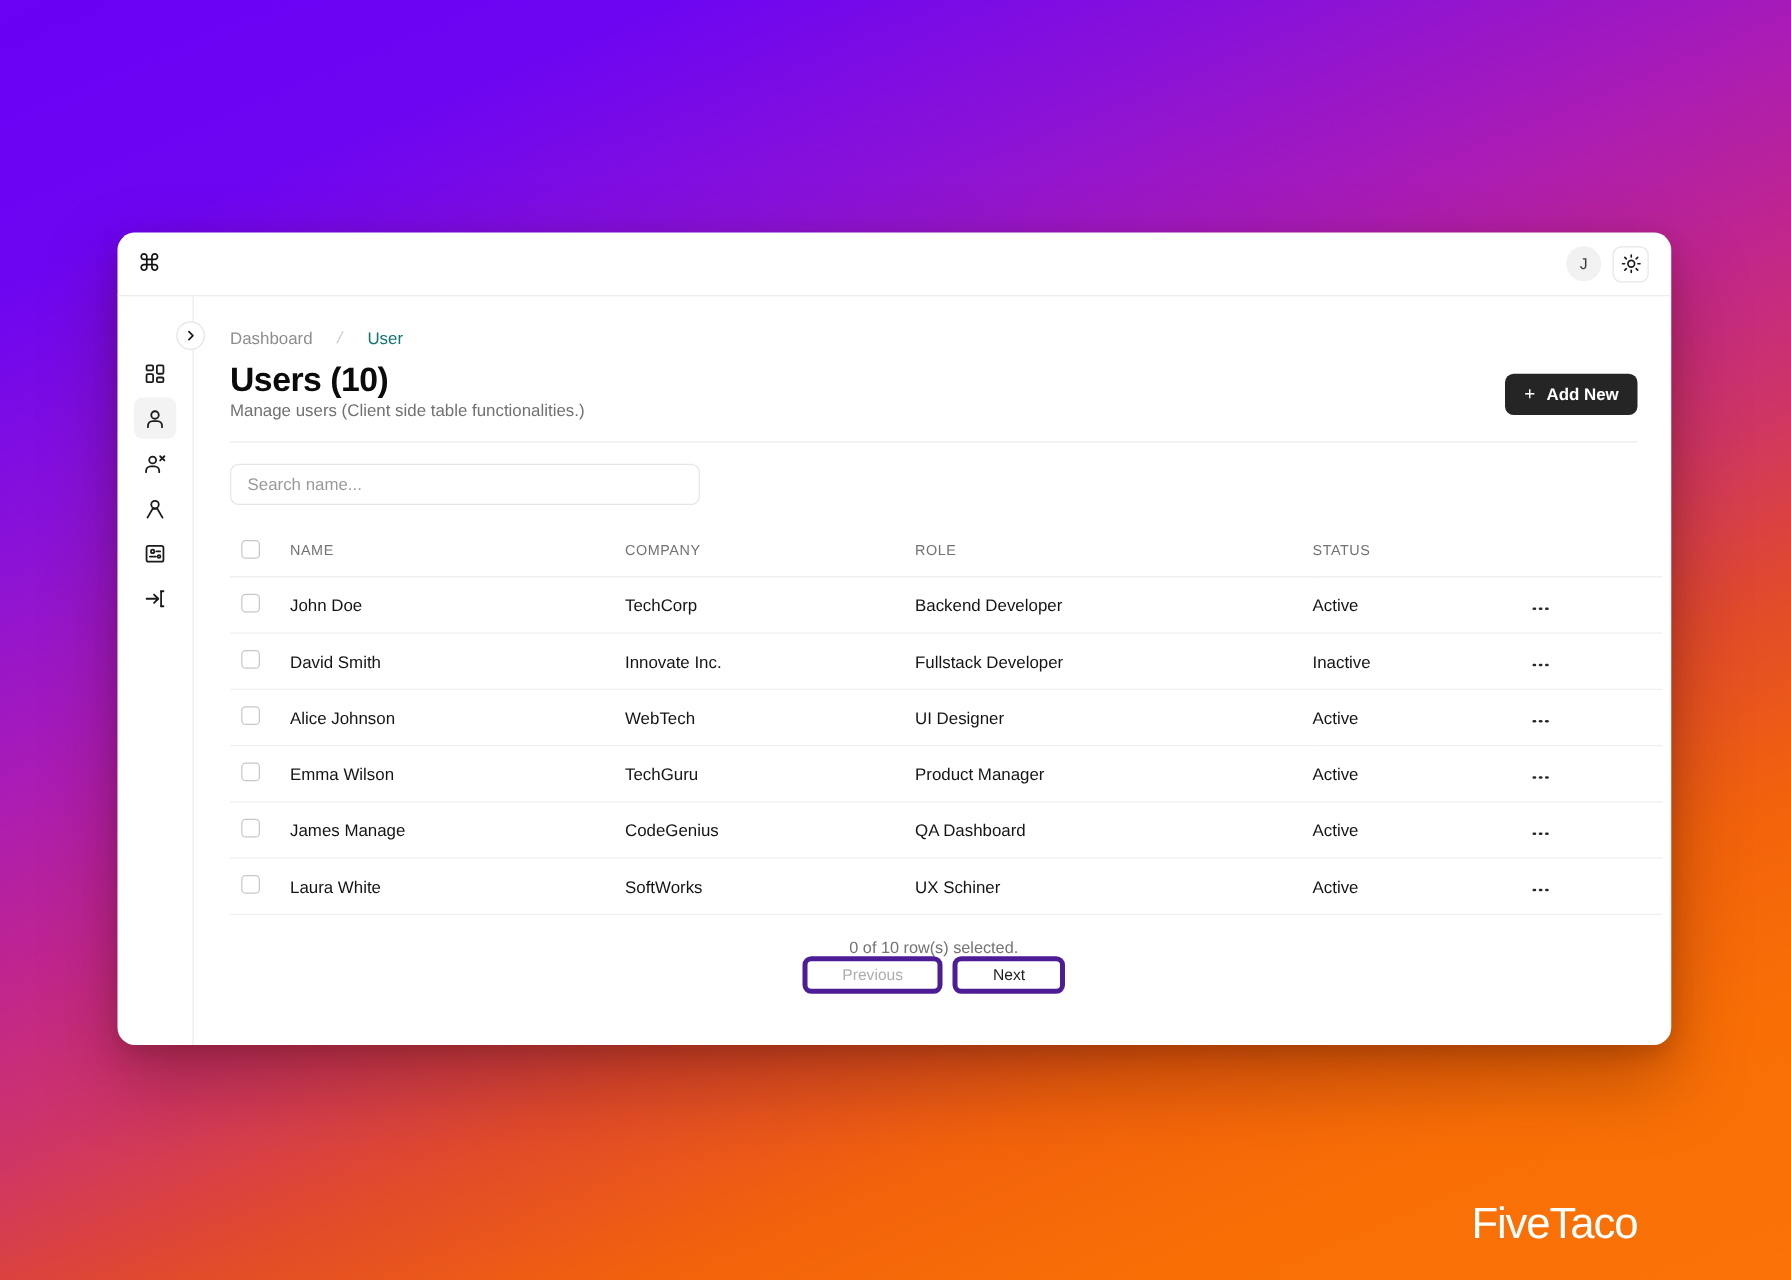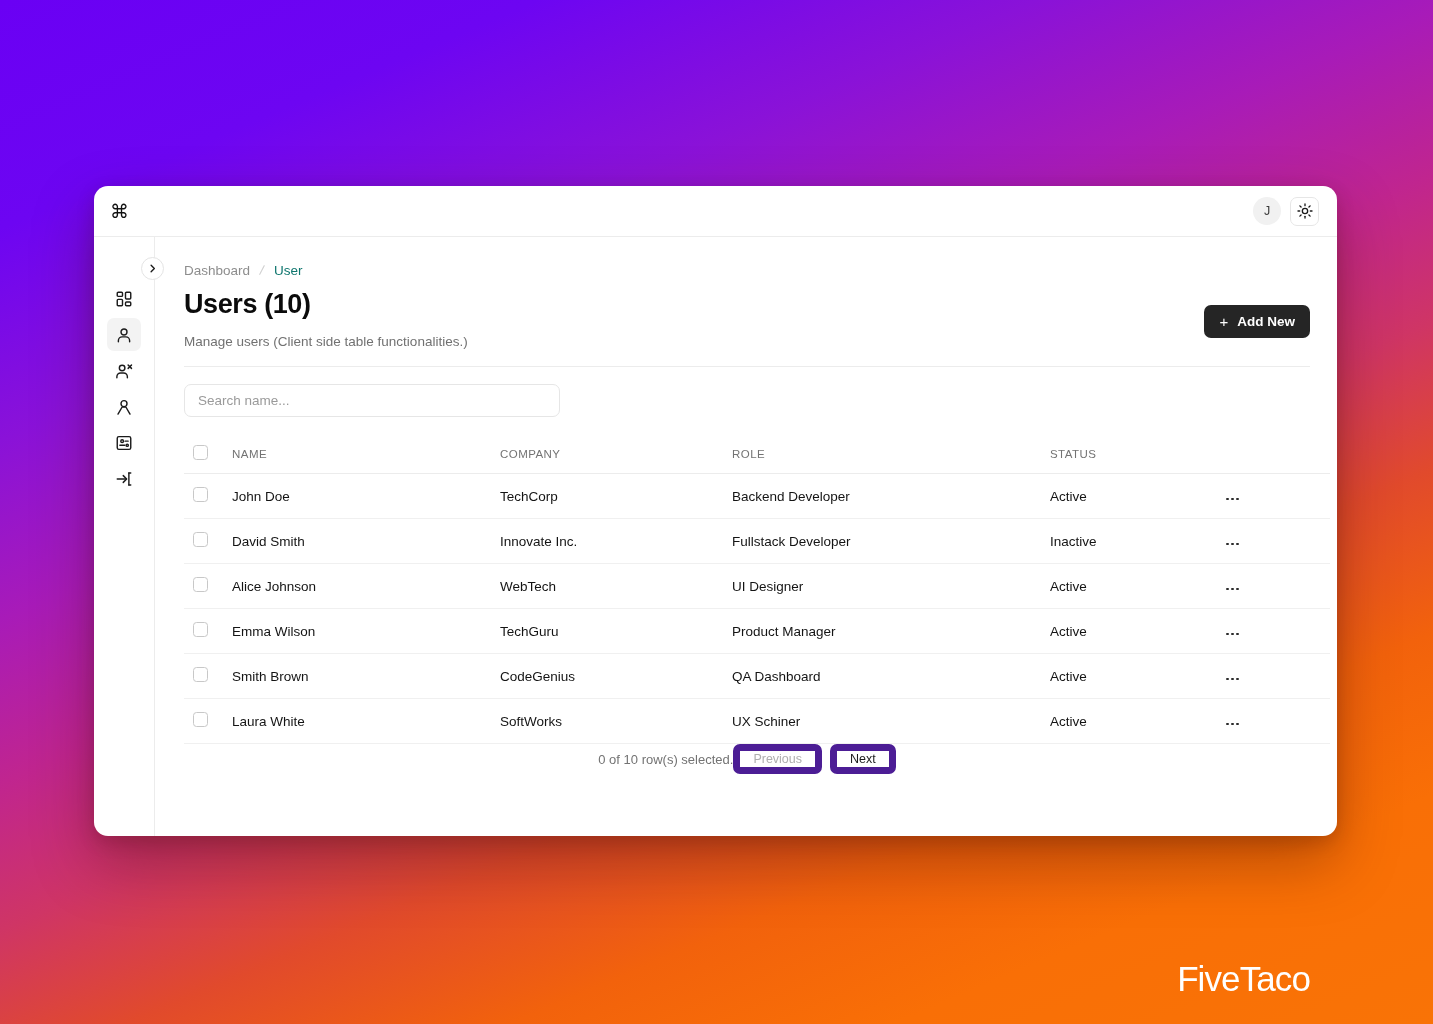--- a/index.html
+++ b/index.html
@@ -102,36 +102,36 @@
     border: 1px solid #e4e4e4;
     display: flex; align-items: center; justify-content: center;
     z-index: 4;
   }
   .collapse-btn svg { width: 11px; height: 11px; }
 
   
   .main { flex: 1; padding: 25px 27px 0 29px; min-width: 0; }
 
   .breadcrumb {
-    display: flex; align-items: center; gap: 10px;
+    display: flex; align-items: center; gap: 20px;
     font-size: 13.5px; margin-bottom: 11px;
   }
   .bc-root { color: #8d8d8d; }
   .bc-sep { color: #cfcfcf; transform: rotate(12deg); font-size: 14px; }
   .bc-current { color: #0f766e; }
 
   .title-row {
     display: flex; align-items: center; justify-content: space-between;
   }
   .page-title {
     font-size: 27px; font-weight: 700; color: #0b0b0b;
     letter-spacing: -0.4px; line-height: 1.12;
   }
   .page-sub {
-    font-size: 13.5px; color: #717171; margin-top: 15px;
+    font-size: 13.5px; color: #717171; margin-top: 2px;
   }
   .add-btn {
     background: #252525; color: #ffffff;
     border: none; border-radius: 7px;
     height: 33px; padding: 0 15px;
     display: flex; align-items: center; gap: 9px;
     font-size: 13.5px; font-weight: 600;
     font-family: "Liberation Sans", sans-serif;
     margin-top: 5px;
   }
@@ -186,28 +186,29 @@
     display: inline-flex; gap: 2.5px; align-items: center;
     padding: 4px 6px;
   }
   .dots i {
     width: 2.6px; height: 2.6px; border-radius: 50%;
     background: #2b2b2b; display: block;
   }
 
   
   .tfoot {
-    display: flex; align-items: center; justify-content: center;
-    margin-top: 0;
+    display: flex; align-items: center; justify-content: flex-end;
+    margin-top: 18px;
+    flex-direction: column;
   }
   .rows-selected { font-size: 13px; color: #737373; }
   .pager { display: flex; gap: 8px; }
   .pg-btn {
-    height: 30px; padding: 0 13px;
-    border: 7px solid #4c1d95; border-radius: 7px;
+    height: 30px; padding: 0 28px;
+    border: 4px solid #4c1d95; border-radius: 7px;
     background: #ffffff;
     font-size: 12.5px;
     font-family: "Liberation Sans", sans-serif;
     color: #1c1c1c;
   }
   .pg-btn.disabled { color: #aeaeae; }
 
   
   .watermark {
     position: absolute;
@@ -396,21 +397,21 @@
                 <td>Product Manager</td>
                 <td>Active</td>
                 <td><span class="dots">
                     <i></i>
                     <i></i>
                     <i></i>
                   </span></td>
               </tr>
               <tr>
                 <td class="col-check"><span class="cbox"></span></td>
-                <td>Smith Brown</td>
+                <td>James Manage</td>
                 <td>CodeGenius</td>
                 <td>QA Dashboard</td>
                 <td>Active</td>
                 <td><span class="dots">
                     <i></i>
                     <i></i>
                     <i></i>
                   </span></td>
               </tr>
               <tr>

